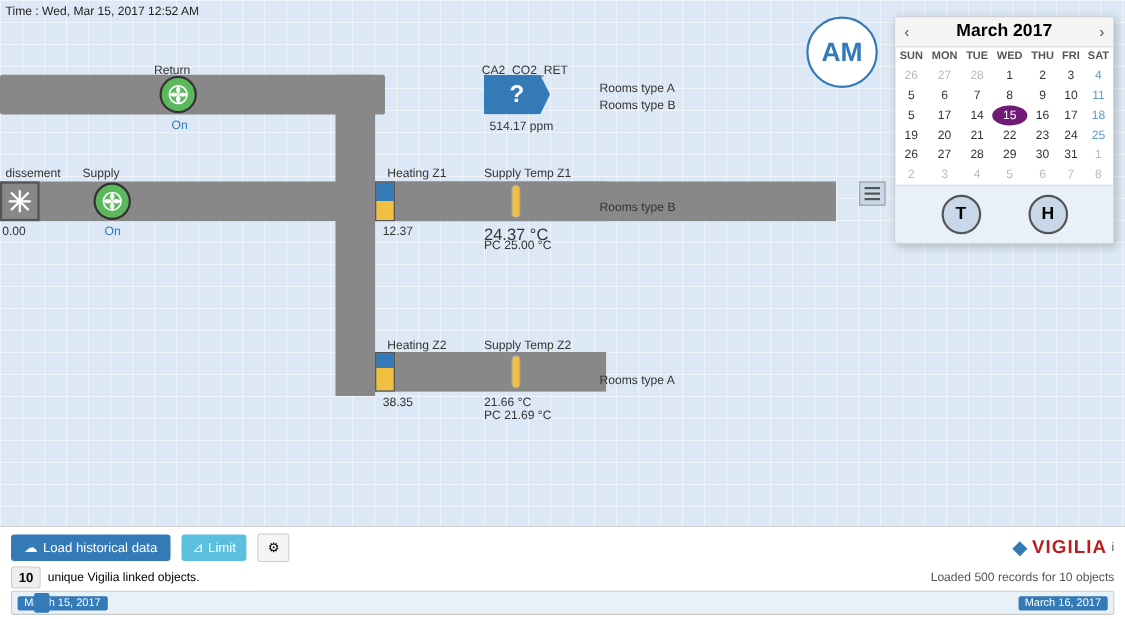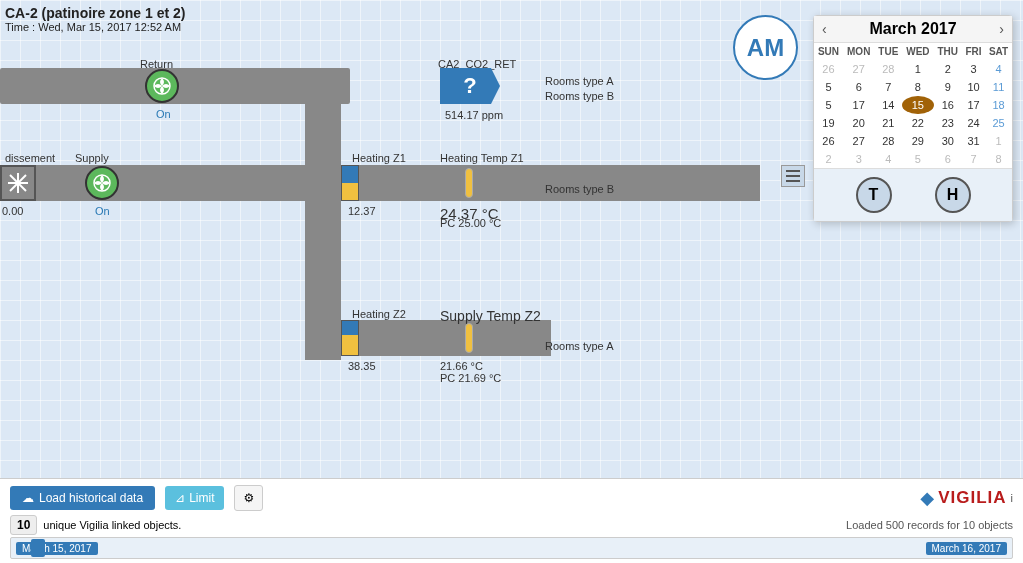--- a/index.html
+++ b/index.html
@@ -256,21 +256,21 @@
     .heating-z2-value {
       position: absolute;
       top: 360px; left: 348px;
       color: #333; font-size: 11px;
     }
 
     
     .supply-temp-z2-label {
       position: absolute;
       top: 308px; left: 440px;
-      color: #333; font-size: 14px;
+      color: #333; font-size: 11px;
     }
     .temp-z2-icon {
       position: absolute;
       top: 323px; left: 465px;
       width: 8px; height: 30px;
       background: #f0c040;
       border: 1px solid #aaa;
       border-radius: 4px;
     }
     .temp-z2-value {
@@ -349,21 +349,21 @@
       font-weight: bold;
       font-size: 10px;
     }
     .calendar-grid td {
       text-align: center;
       padding: 3px 2px;
       cursor: pointer;
       color: #333;
     }
     .calendar-grid td.today {
-      background: #a16207;
+      background: #701a75;
       color: white;
       border-radius: 50%;
     }
     .calendar-grid td.other-month {
       color: #bbb;
     }
     .calendar-grid td.sat {
       color: #5b9bd5;
     }
 
@@ -551,21 +551,20 @@
       width: 36px; height: 160px;
       background: #888;
     }
   </style>
 </head>
 <body>
 
 <div class="main-canvas"></div>
 
 <div class="header">
-  <div class="title">CA-2 (patinoire zone 1 et 2)</div>
   <div class="subtitle">Time : Wed, Mar 15, 2017 12:52 AM</div>
 </div>
 
 <div class="avatar">
   <span>AM</span>
 </div>
 
 <div class="duct-return-label">Return</div>
 
 <div class="duct-connector"></div>
@@ -616,21 +615,21 @@
 <div class="fan-main-label">On</div>
 
 <div class="duct-z2-vertical"></div>
 
 <div class="duct-branch-z1"></div>
 
 <div class="heating-z1-label">Heating Z1</div>
 <div class="heating-z1"></div>
 <div class="heating-z1-value">12.37</div>
 
-<div class="supply-temp-z1-label">Heating Temp Z1</div>
+<div class="supply-temp-z1-label">Supply Temp Z1</div>
 <div class="temp-z1-icon"></div>
 <div class="temp-z1-value">24.37 °C</div>
 <div class="temp-z1-pc">PC 25.00 °C</div>
 
 <div class="rooms-b-mid">Rooms type B</div>
 
 <div class="duct-branch-z2"></div>
 
 <div class="heating-z2-label">Heating Z2</div>
 <div class="heating-z2"></div>

